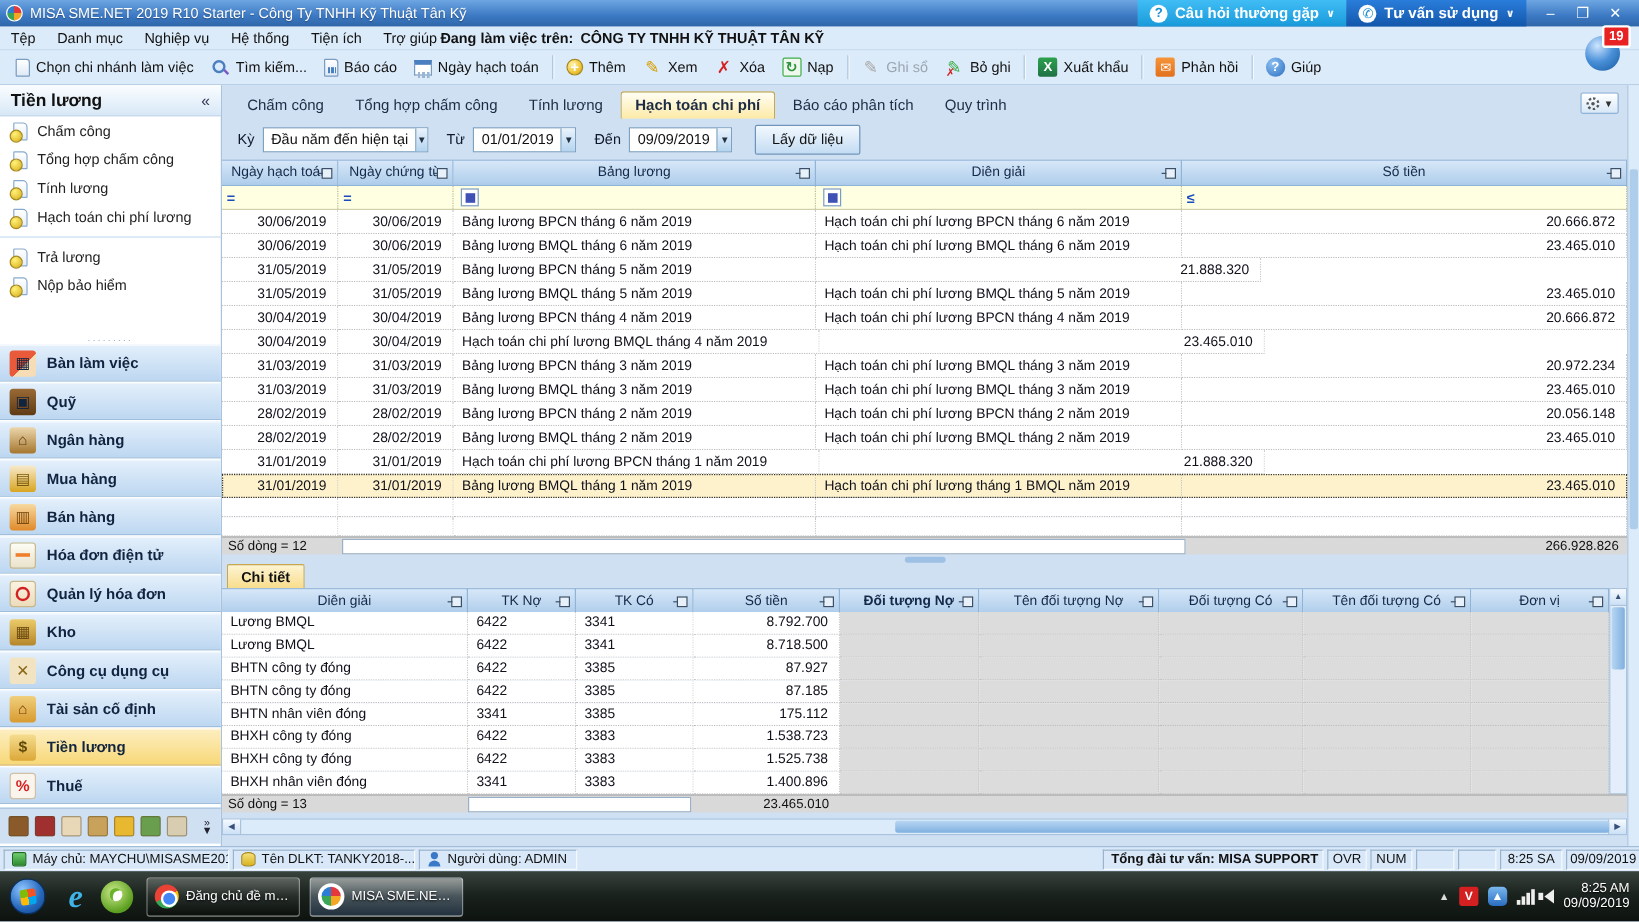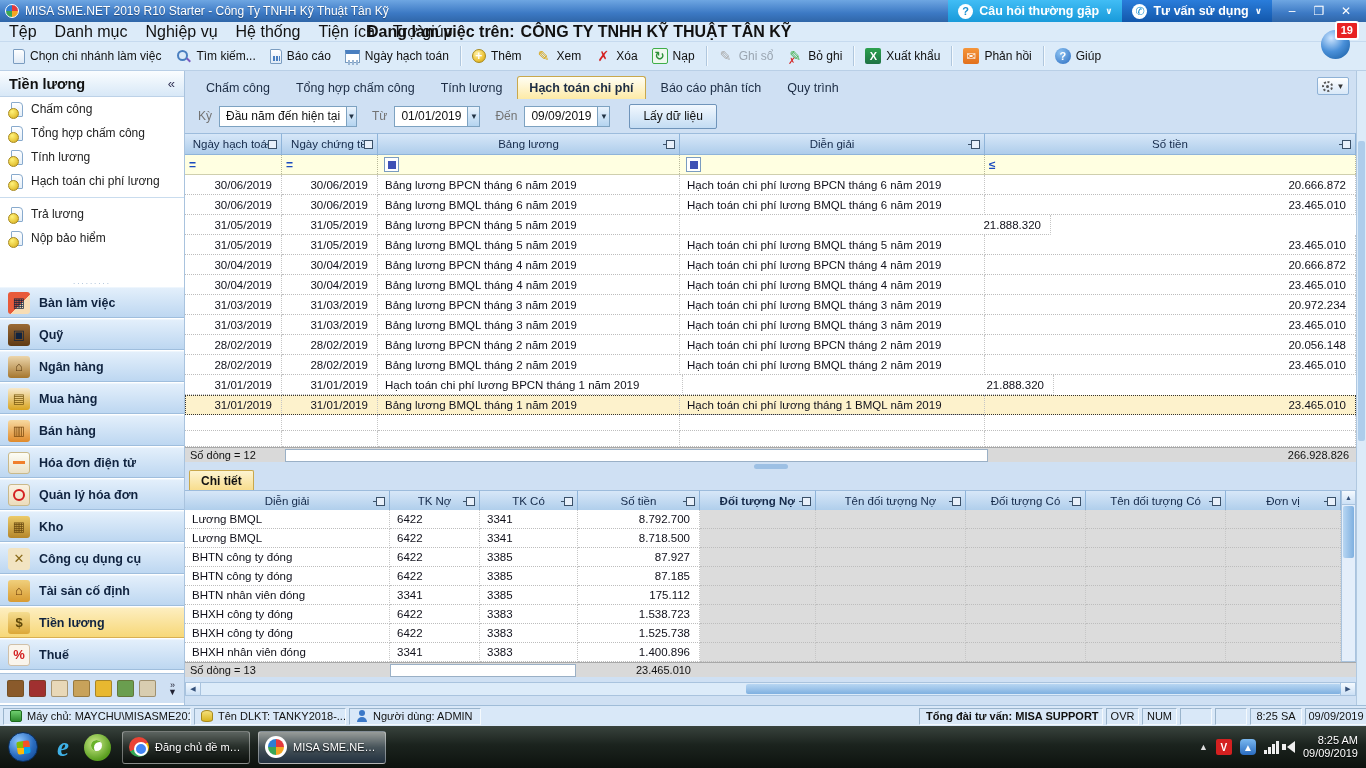--- a/index.html
+++ b/index.html
@@ -13,21 +13,21 @@
   .tb-right{margin-left:auto;display:flex;height:100%;align-items:stretch}
   .help-btn{display:flex;align-items:center;gap:6px;padding:0 10px;font-weight:bold;font-size:12.5px;color:#fff;cursor:default}
   .help-btn.faq{background:linear-gradient(#41bdf5,#189ada)}
   .help-btn.sup{background:linear-gradient(#2a7ddb,#1257ab)}
   .q-circle{width:15px;height:15px;border-radius:50%;background:#fff;color:#1a8fd1;font-weight:bold;font-size:11px;display:flex;align-items:center;justify-content:center}
   .chev{font-size:9px;opacity:.95}
   .win-btns{display:flex;align-items:center;gap:3px;padding:0 8px}
   .win-btn{width:24px;height:15px;display:flex;align-items:center;justify-content:center;font-size:12px;color:#fff}
 
   
-  .menubar{position:absolute;top:22px;left:0;width:1366px;height:20px;background:#dcebf9;border-bottom:1px solid #c6daef;display:flex;align-items:center;font-size:16px}
+  .menubar{position:absolute;top:22px;left:0;width:1366px;height:20px;background:#dcebf9;border-bottom:1px solid #c6daef;display:flex;align-items:center;font-size:12px}
   .menu-item{padding:0 9px;height:100%;display:flex;align-items:center}
   .working{position:absolute;left:367px;top:0;height:100%;display:flex;align-items:center;gap:6px;font-weight:bold}
   .notif{position:absolute;top:25px;right:11px;width:34px;height:34px;z-index:60}
   .sphere{position:absolute;left:0;bottom:0;width:29px;height:29px;border-radius:50%;background:radial-gradient(circle at 35% 28%,#cfe6ff,#4a90d9 48%,#155a9e)}
   .badge{position:absolute;top:-4px;right:-4px;background:#e82222;color:#fff;font-weight:bold;font-size:11px;line-height:13px;padding:1px 4px;border:2px solid #fff;border-radius:3px}
 
   
   .toolbar{position:absolute;top:42px;left:0;width:1366px;height:29px;background:#dcebf9;border-bottom:1px solid #b9cfe6;display:flex;align-items:center;font-size:12px;padding-left:6px}
   .tb-item{display:flex;align-items:center;gap:5px;padding:0 7px;height:24px;white-space:nowrap}
   .tb-item.disabled{color:#9aa5b1}
@@ -90,21 +90,21 @@
   .content{position:absolute;left:185px;top:71px;width:1171px;height:634px;background:#cfe0f3}
   .tabstrip{position:absolute;top:0;left:0;right:0;height:28px;display:flex;align-items:flex-end;padding-left:10px;gap:4px}
   .tab{height:23px;display:flex;align-items:center;padding:0 11px;font-size:12.5px;color:#1c2c44}
   .tab.active{background:linear-gradient(#fffef4,#fdeaa6);border:1px solid #c9a84c;border-bottom:none;border-radius:3px 3px 0 0;font-weight:bold}
   .gear-box{position:absolute;right:7px;top:6px;width:32px;height:18px;border:1px solid #8fb2d6;border-radius:2px;background:linear-gradient(#fff,#d8e8f8);display:flex;align-items:center;justify-content:center;gap:4px}
   .gear{width:11px;height:11px;border:2px dotted #555;border-radius:50%;position:relative}
   .gear::after{content:"";position:absolute;left:2px;top:2px;width:3px;height:3px;border-radius:50%;background:#555}
   .gear-chev{font-size:8px;color:#333}
 
   .filterbar{position:absolute;top:28px;left:0;right:0;height:34px;display:flex;align-items:center;font-size:12px;padding-left:13px;gap:7px}
-  .flabel{color:#737373}
+  .flabel{color:#0f172a}
   .combo{height:21px;background:#fff;border:1px solid #7da2c1;display:flex;align-items:stretch}
   .combo .val{padding:0 6px;display:flex;align-items:center;white-space:nowrap}
   .combo .dd{width:17px;background:linear-gradient(#eaf3fc,#b4d4f0);border-left:1px solid #7da2c1;display:flex;align-items:center;justify-content:center;font-size:8px;color:#234}
   .btn-load{height:25px;padding:0 13px;background:linear-gradient(#f2f8fe,#c3dcf3);border:1px solid #6f94ba;border-radius:2px;font-size:12px;margin-left:12px;display:flex;align-items:center}
 
   
   .gh{position:absolute;left:0;display:flex;height:22px}
   .gh-cell{background:linear-gradient(#d7e7f8,#aecdeb);border-right:1px solid #8fb4d9;border-top:1px solid #9dbcdc;border-bottom:1px solid #8fb4d9;display:flex;align-items:center;justify-content:center;font-size:11.5px;color:#152a4a;position:relative;flex:none}
   .gh-cell .lbl{overflow:hidden;white-space:nowrap}
   .pin{position:absolute;right:4px;top:6px;width:12px;height:10px}
@@ -484,21 +484,20 @@
       <div class="g-row">
         <div class="g-cell ar" style="width: 97px;">30/04/2019</div>
         <div class="g-cell ar" style="width: 96px;">30/04/2019</div>
         <div class="g-cell al" style="width: 302px;">Bảng lương BPCN tháng 4 năm 2019</div>
         <div class="g-cell al" style="width: 305px;">Hạch toán chi phí lương BPCN tháng 4 năm 2019</div>
         <div class="g-cell ar" style="width: 371px;">20.666.872</div>
       </div>
       <div class="g-row">
         <div class="g-cell ar" style="width: 97px;">30/04/2019</div>
         <div class="g-cell ar" style="width: 96px;">30/04/2019</div>
-        <div class="g-cell al" style="width: 302px;">Bảng lương BMQL tháng 4 năm 2019</div>
         <div class="g-cell al" style="width: 305px;">Hạch toán chi phí lương BMQL tháng 4 năm 2019</div>
         <div class="g-cell ar" style="width: 371px;">23.465.010</div>
       </div>
       <div class="g-row">
         <div class="g-cell ar" style="width: 97px;">31/03/2019</div>
         <div class="g-cell ar" style="width: 96px;">31/03/2019</div>
         <div class="g-cell al" style="width: 302px;">Bảng lương BPCN tháng 3 năm 2019</div>
         <div class="g-cell al" style="width: 305px;">Hạch toán chi phí lương BMQL tháng 3 năm 2019</div>
         <div class="g-cell ar" style="width: 371px;">20.972.234</div>
       </div>

